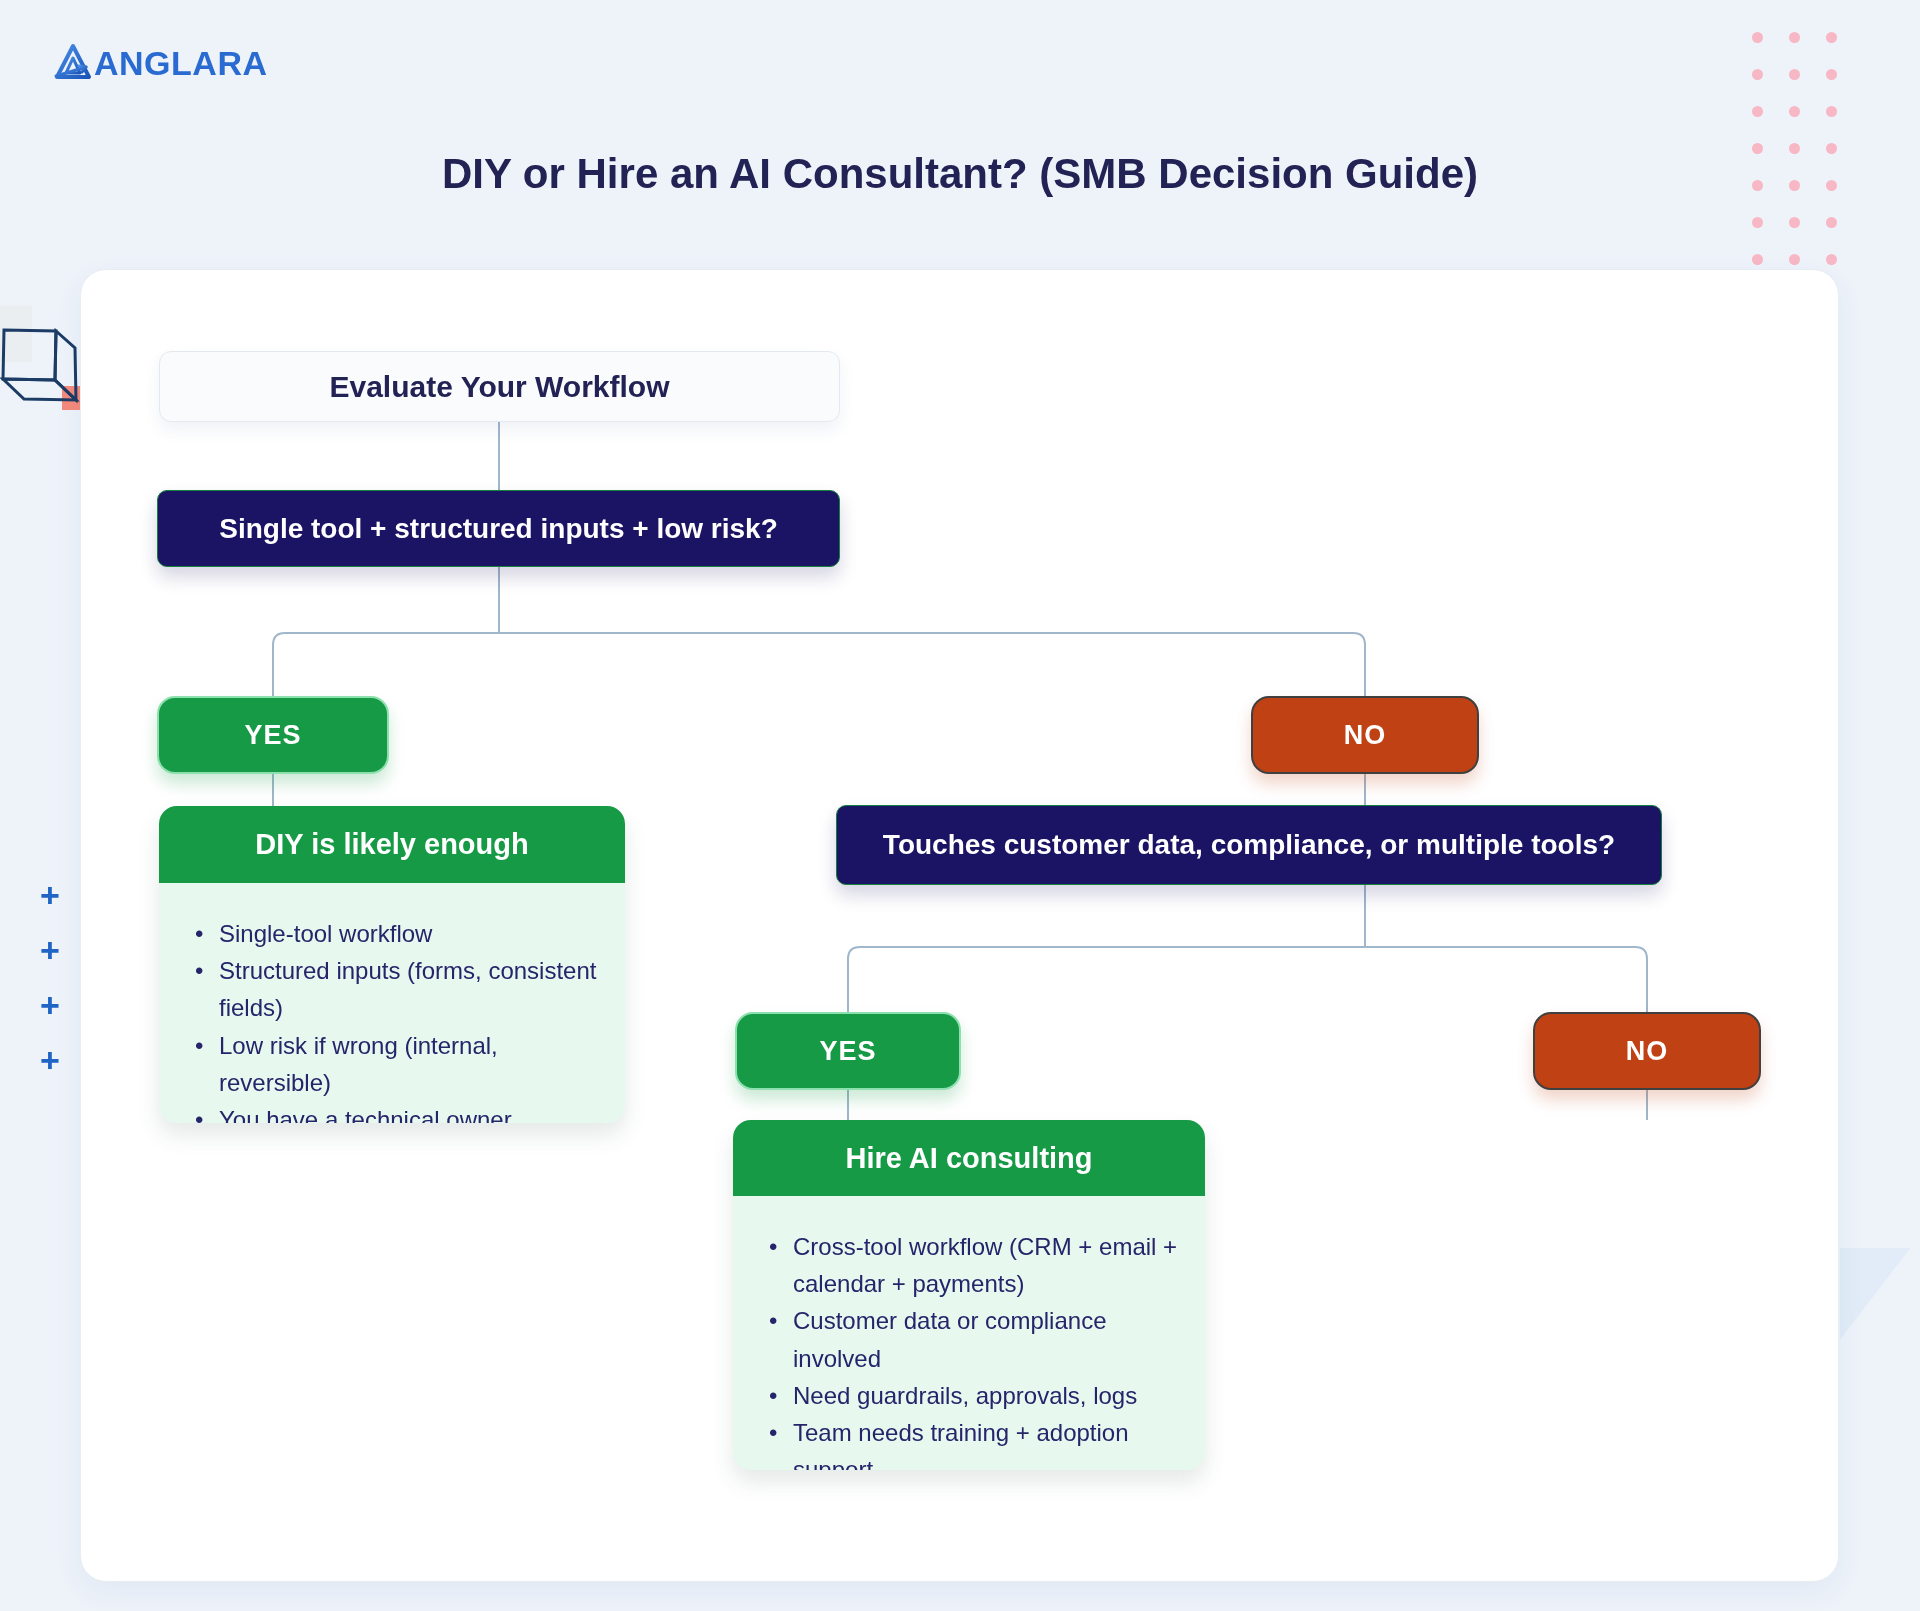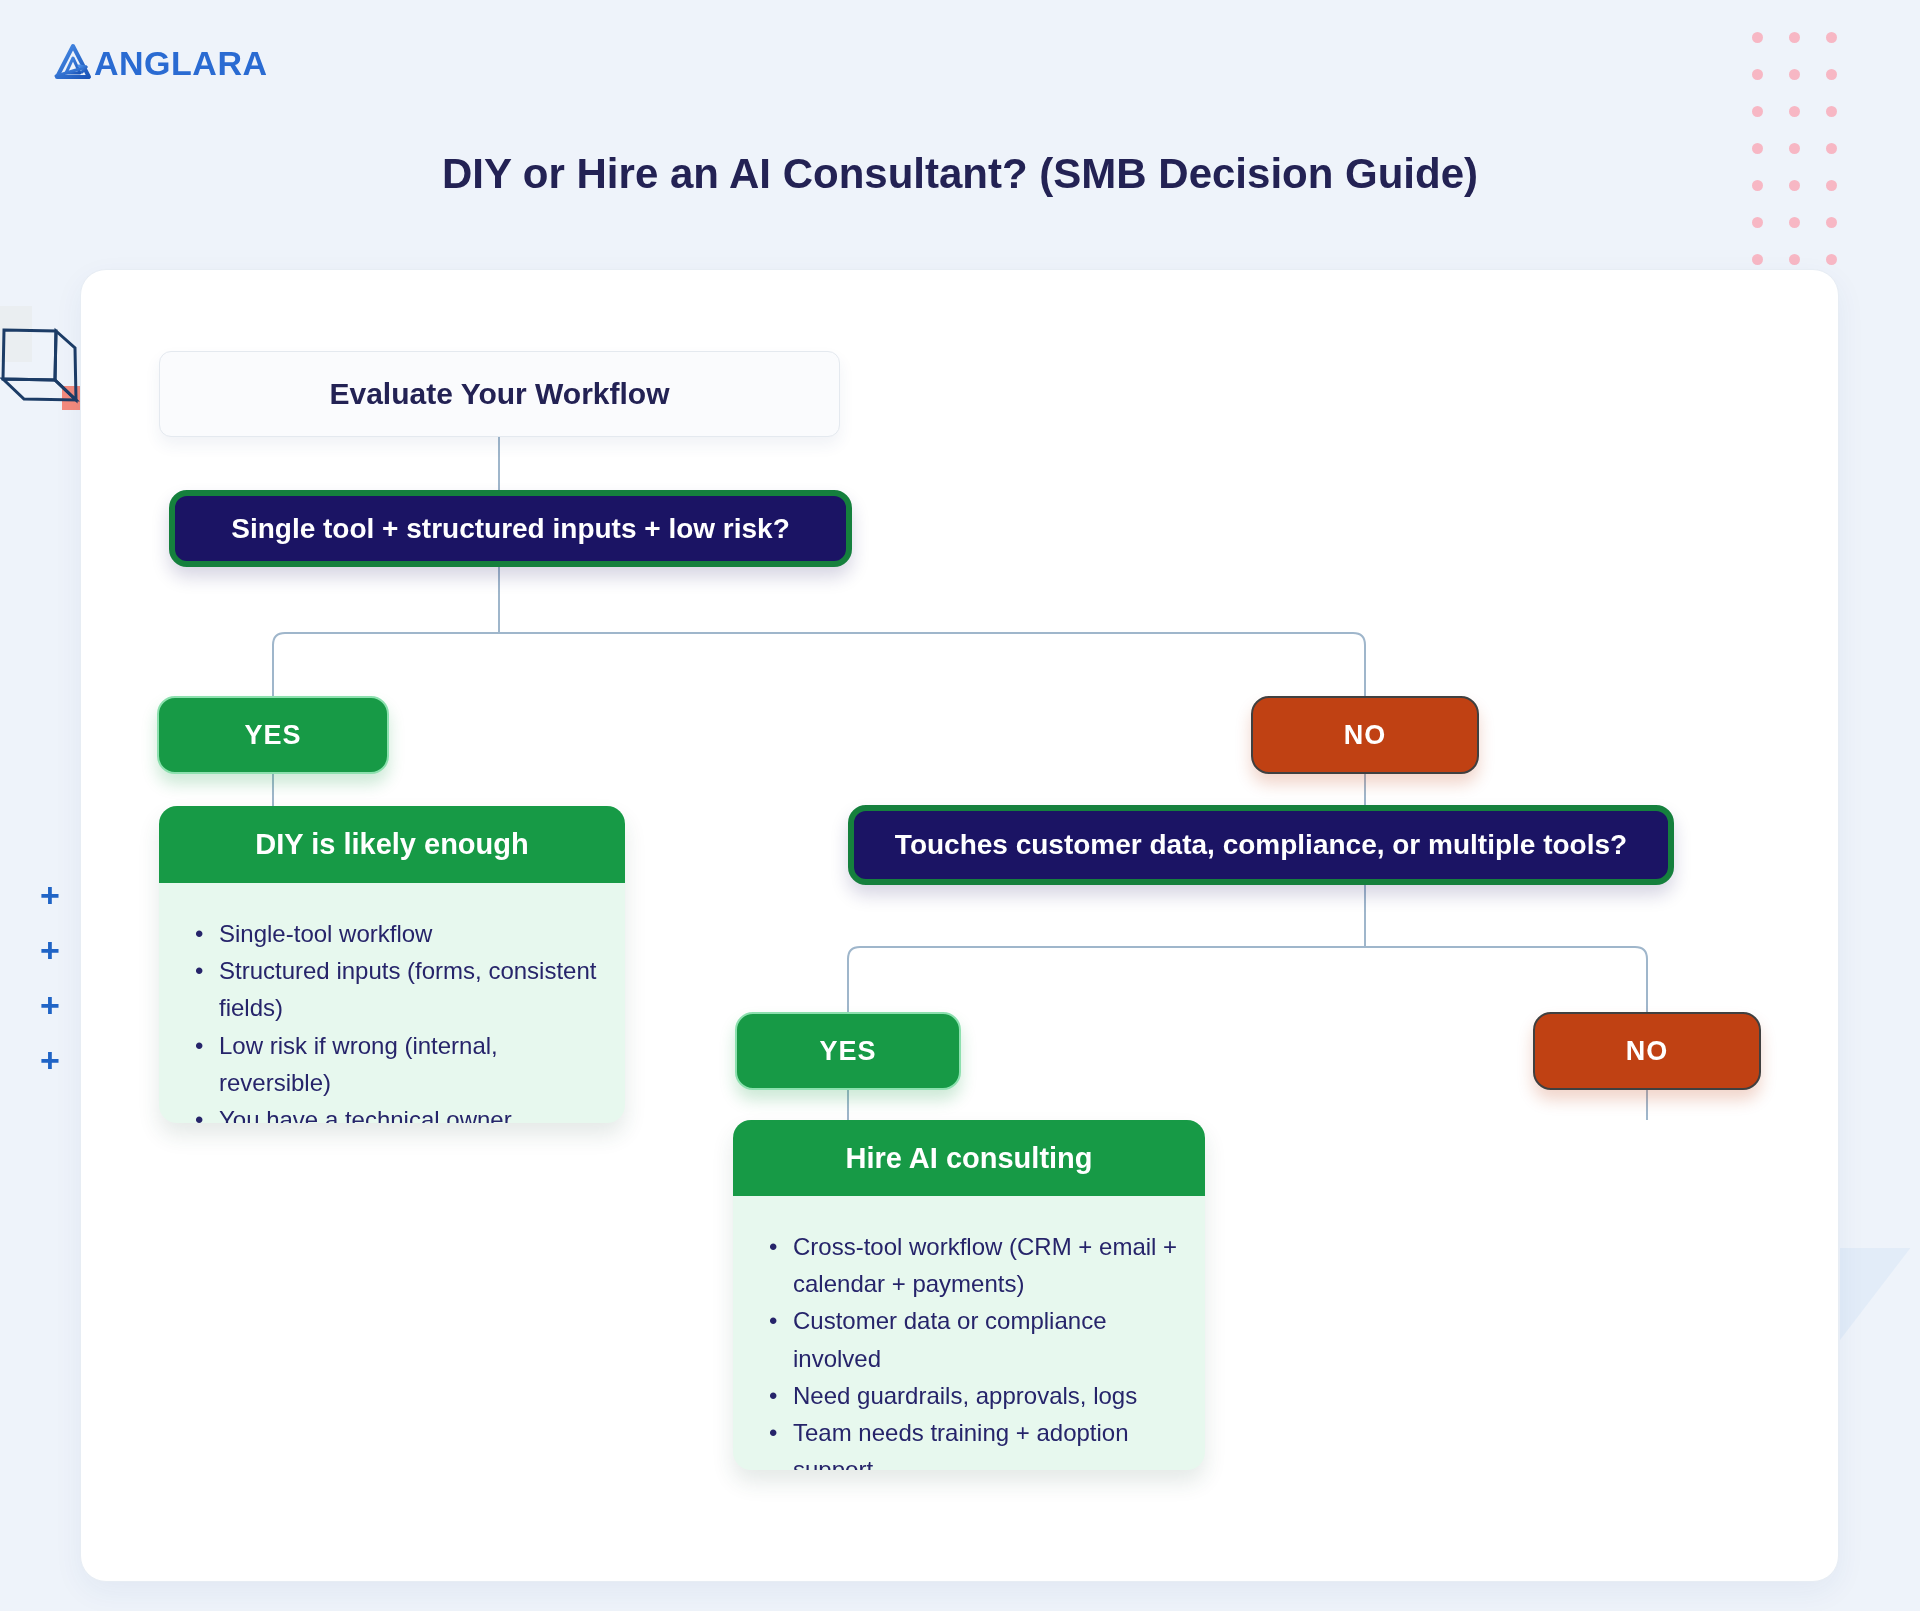--- a/index.html
+++ b/index.html
@@ -67,31 +67,31 @@
   }
   .connectors{
     position:absolute;left:0;top:0;width:1920px;height:1611px;
     z-index:3;pointer-events:none;
   }
 
   
   .node{position:absolute;z-index:4;box-sizing:border-box;}
 
   .root-node{
-    left:159px;top:351px;width:681px;height:86px;
+    left:159px;top:351px;width:681px;height:71px;
     background:#fafbfd;border:1.5px solid #e4e9ef;border-radius:12px;
     box-shadow:0 8px 16px rgba(40,70,130,.07);
     display:flex;align-items:center;justify-content:center;
     font-size:30px;font-weight:bold;color:#232254;
   }
   .question{
-    background:#1b1464;border:6px solid #15803d;border-radius:18px;
+    background:#1b1464;border:1px solid #15803d;border-radius:10px;
     box-shadow:0 10px 18px rgba(27,20,100,.18);
     display:flex;align-items:center;justify-content:center;
-    font-size:28px;font-weight:bold;color:#ffffff;margin-left:12px;
+    font-size:28px;font-weight:bold;color:#ffffff;
   }
   .question-1{left:157px;top:490px;width:683px;height:77px;}
   .question-2{left:836px;top:805px;width:826px;height:80px;}
 
   .badge{
     border-radius:18px;
     display:flex;align-items:center;justify-content:center;
     font-size:27px;font-weight:bold;color:#ffffff;letter-spacing:1px;
   }
   .badge-yes{background:#179a46;border:2px solid #8ce0ae;box-shadow:0 10px 16px rgba(23,154,70,.22);}

